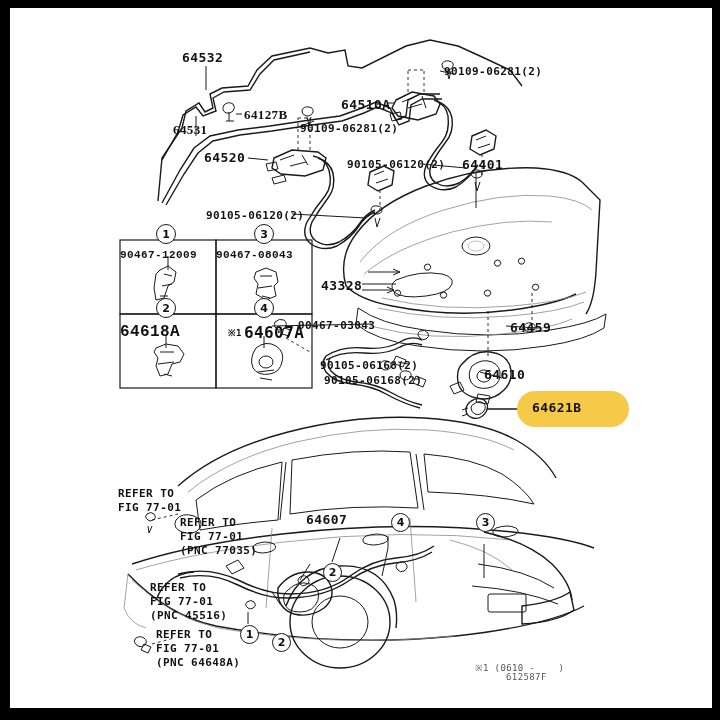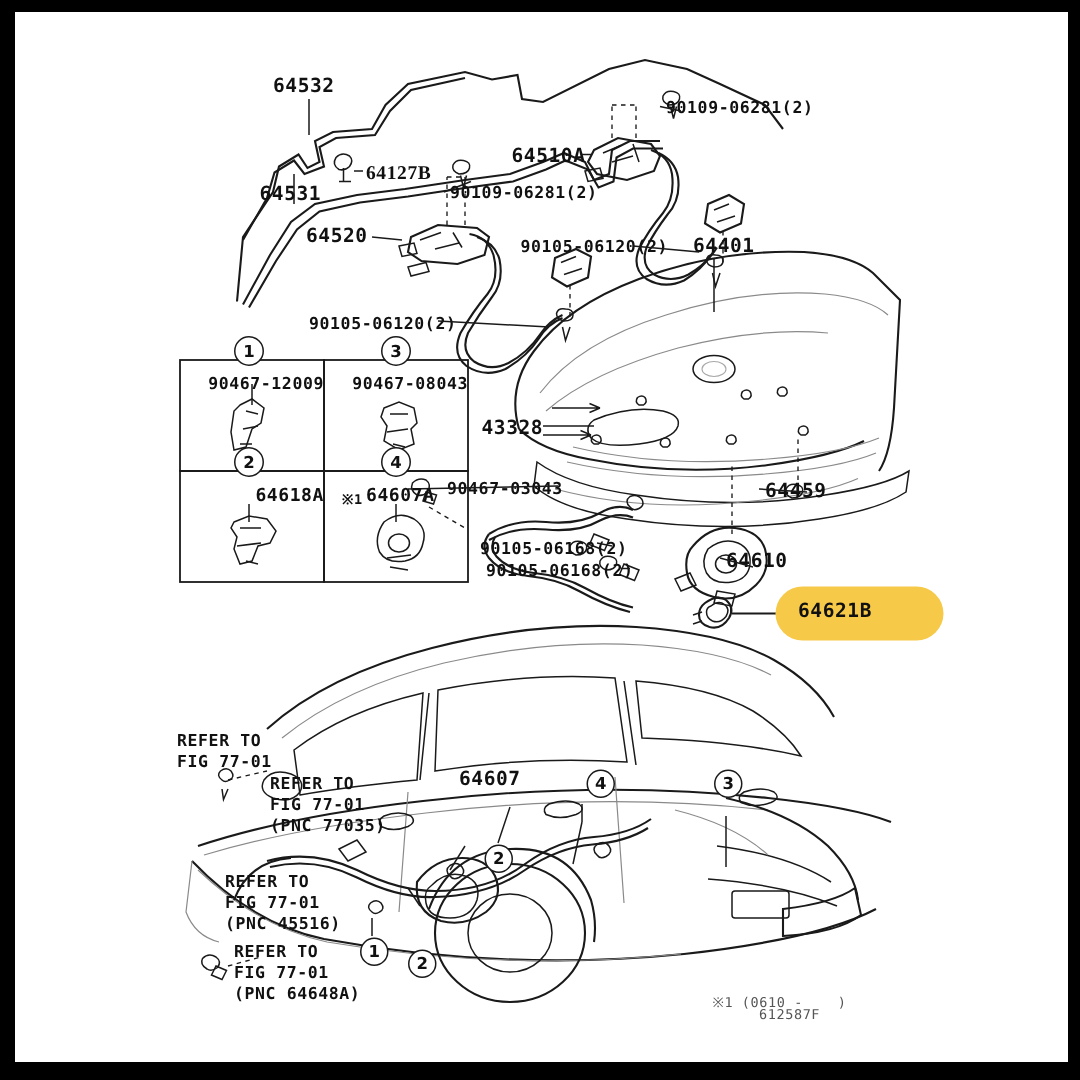--- a/index.html
+++ b/index.html
@@ -2,23 +2,23 @@
 <html><head>
 <meta charset="utf-8">
 <style>
   html,body{margin:0;padding:0;background:#000;}
   body{width:720px;height:720px;overflow:hidden;
        font-family:"DejaVu Sans Mono","Liberation Mono",monospace;}
   #frame{position:absolute;left:0;top:0;width:720px;height:720px;background:#000;padding-left:12px;}
   #canvas{position:absolute;left:10px;top:8px;width:702px;height:700px;background:#fff;overflow:hidden;}
   .lbl{position:absolute;white-space:pre;color:#111;font-weight:700;
        font-family:"DejaVu Sans Mono","Liberation Mono",monospace;letter-spacing:.4px;}
-  .s13{font-size:13px;} .s12{font-size:12px;} .s11{font-size:11px;}
+  .s13{font-size:13px;} .s12{font-size:16px;} .s11{font-size:11px;}
   .s9{font-size:9px;}
-  .ctr{text-align:right;}
+  .ctr{text-align:left;font-family:Liberation Mono, monospace;}
   svg{position:absolute;left:0;top:0;overflow:visible;}
   .ln{stroke:#1a1a1a;fill:none;}
   .thin{stroke-width:1;}
   .med{stroke-width:1.4;}
   .dash{stroke-dasharray:3 3;stroke-width:.9;}
   .light{stroke:#8a8a8a;stroke-width:.8;fill:none;}
   .lighter{stroke:#a8a8a8;stroke-width:.7;fill:none;}
   .boxline{stroke:#1a1a1a;stroke-width:1.2;fill:none;}
   #hl{position:absolute;background:#F7C948;border-radius:20px;}
   .circnum{position:absolute;border:1.3px solid #1a1a1a;border-radius:50%;
@@ -233,21 +233,21 @@
     <path class="ln thin" d="M378 540 L378 528 M378 540 L372 568"></path>
     <path class="ln thin" d="M474 536 L474 570"></path>
     <path class="ln thin" d="M300 556 L290 572"></path>
     <path class="ln thin" d="M238 604 L238 616"></path>
     <path class="ln thin" d="M270 596 L262 584"></path>
   </svg>
 
   <div id="hl" style="left:507px;top:383px;width:112px;height:36px;"></div>
 
   <div class="lbl s13" style="left:172px;top:42px;">64532</div>
-  <div class="lbl s13" style="left:163px;top:114px;">64531</div>
+  <div class="lbl s13" style="left:163px;top:114px;font-family:Liberation Serif, serif;">64531</div>
   <div class="lbl s13" style="left:234px;top:99px;font-family:Liberation Serif, serif;">64127B</div>
   <div class="lbl s13" style="left:194px;top:142px;">64520</div>
   <div class="lbl s11" style="left:290px;top:114px;">90109-06281(2)</div>
   <div class="lbl s11" style="left:434px;top:57px;">90109-06281(2)</div>
   <div class="lbl s11" style="left:196px;top:201px;">90105-06120(2)</div>
   <div class="lbl s11" style="left:337px;top:150px;">90105-06120(2)</div>
   <div class="lbl s13" style="left:331px;top:89px;">64510A</div>
   <div class="lbl s13" style="left:452px;top:149px;">64401</div>
   <div class="lbl s13" style="left:311px;top:270px;">43328</div>
   <div class="lbl s13" style="left:500px;top:312px;">64459</div>

